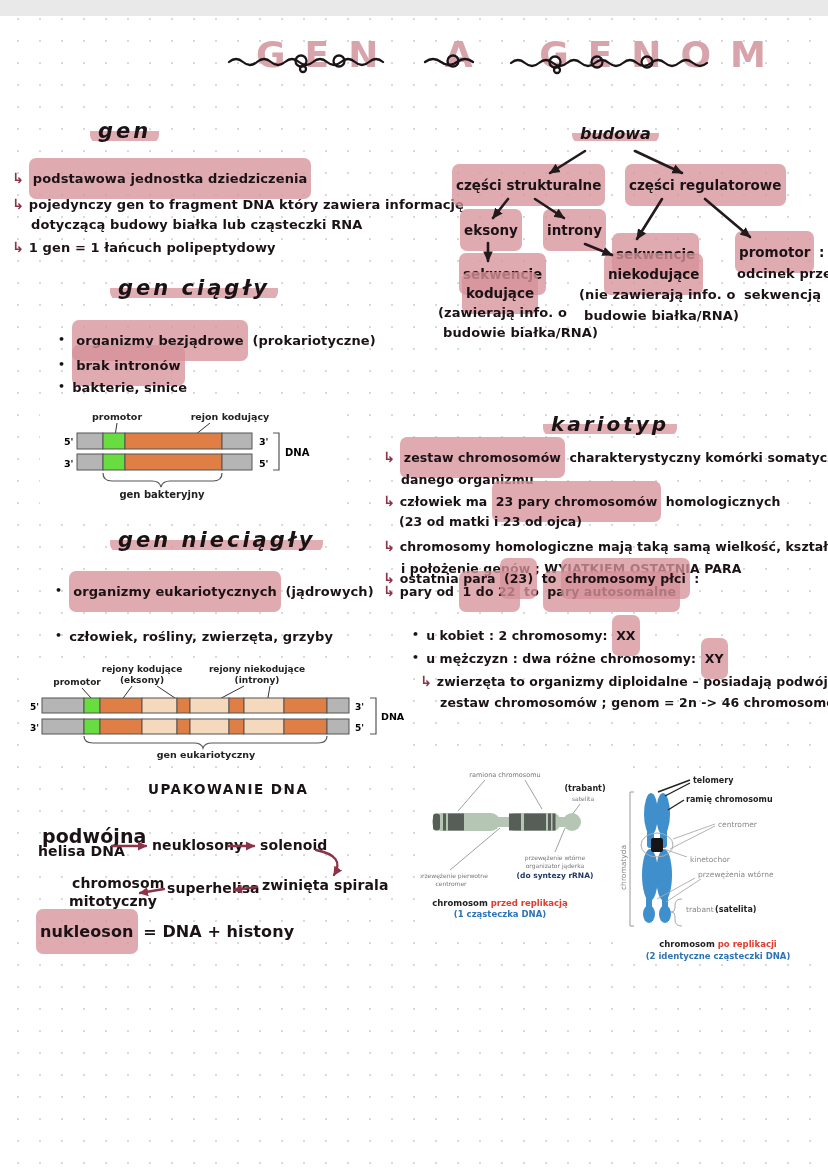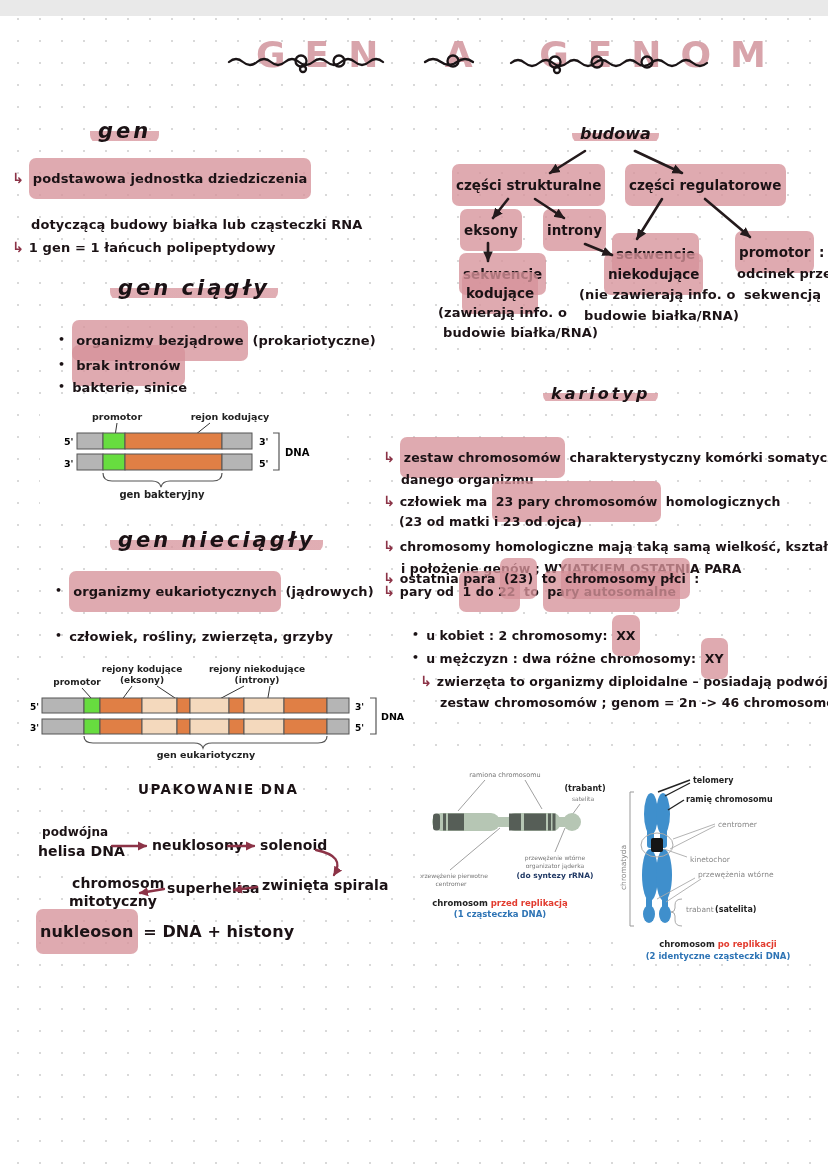--- a/index.html
+++ b/index.html
@@ -37,20 +37,21 @@
       <path d="M296,19 q7,-6 14,0 t14,0 t14,0 t14,0 t14,0 t14,0 t14,0 t14,0 t14,0 t14,0 t14,0 t14,0 t14,0 t14,0"></path>
       <circle cx="340" cy="18" r="5.5"></circle>
         <circle cx="342" cy="26" r="3"></circle>
         <circle cx="382" cy="18" r="5.5"></circle>
         <circle cx="432" cy="18" r="5.5"></circle>
     </g>
   </svg>
 
   <div class="abs heading" style="left:90px;top:103px"><span class="hlb">gen</span></div>
   <div class="abs hand" style="left:12px;top:154px"><span class="larrow">↳</span><span class="hl">podstawowa jednostka dziedziczenia</span></div>
+  <div class="abs hand" style="left:12px;top:180px"><span class="larrow">↳</span><span>pojedynczy gen to fragment DNA który zawiera informację</span></div>
   <div class="abs hand" style="left:31px;top:201px"><span>dotyczącą budowy białka lub cząsteczki RNA</span></div>
   <div class="abs hand" style="left:12px;top:223px"><span class="larrow">↳</span><span>1 gen = 1 łańcuch polipeptydowy</span></div>
 
   <div class="abs node" style="left:572px;top:108px;font-size:16px;font-style:italic"><span class="hlb">budowa</span></div>
   <div class="abs node" style="left:452px;top:161px"><span class="hl">części strukturalne</span></div>
   <div class="abs node" style="left:625px;top:161px"><span class="hl">części regulatorowe</span></div>
   <div class="abs node" style="left:460px;top:206px"><span class="hl">eksony</span></div>
   <div class="abs node" style="left:543px;top:206px"><span class="hl">introny</span></div>
   <div class="abs node" style="left:459px;top:250px"><span class="hl">sekwencje</span></div>
   <div class="abs node" style="left:462px;top:269px"><span class="hl">kodujące</span></div>
@@ -110,21 +111,21 @@
     <text x="24" y="36" font-size="9.5" font-weight="bold">5'</text>
     <text x="24" y="58" font-size="9.5" font-weight="bold">3'</text>
     <text x="219" y="36" font-size="9.5" font-weight="bold">3'</text>
     <text x="219" y="58" font-size="9.5" font-weight="bold">5'</text>
     <path d="M233,24 L239,24 L239,61 L233,61" stroke="#555" fill="none" stroke-width="1.2"></path>
     <text x="245" y="47" font-size="10" font-weight="bold">DNA</text>
     <path d="M63,64 C63,70 66,72 72,72 L112,72 C118,72 120,74 121,78 C122,74 124,72 130,72 L173,72 C179,72 182,70 182,64" stroke="#555" fill="none" stroke-width="1.2"></path>
     <text x="122" y="89" font-size="10" font-weight="bold" text-anchor="middle" fill="#222">gen bakteryjny</text>
   </svg>
 
-  <div class="abs heading" style="left:543px;top:368px;font-size:16px"><span class="hlb">kariotyp</span></div>
+  <div class="abs heading" style="left:543px;top:396px;font-size:20px"><span class="hlb">kariotyp</span></div>
   <div class="abs hand sm" style="left:383px;top:433px"><span class="larrow">↳</span><span class="hl">zestaw chromosomów</span><span> charakterystyczny komórki somatycznej</span></div>
   <div class="abs hand sm" style="left:401px;top:456px">danego organizmu</div>
   <div class="abs hand sm" style="left:383px;top:477px"><span class="larrow">↳</span><span>człowiek ma </span><span class="hl">23 pary chromosomów</span><span> homologicznych</span></div>
   <div class="abs hand sm" style="left:399px;top:498px">(23 od matki  i 23 od ojca)</div>
   <div class="abs hand sm" style="left:383px;top:522px"><span class="larrow">↳</span><span>chromosomy homologiczne mają taką samą wielkość, kształt</span></div>
   <div class="abs hand sm" style="left:401px;top:545px">i położenie genów ; WYJĄTKIEM OSTATNIA PARA</div>
   <div class="abs hand sm" style="left:383px;top:567px"><span class="larrow">↳</span><span>pary od </span><span class="hl">1 do 22</span><span> to </span><span class="hl">pary autosomalne</span></div>
   <div class="abs hand sm" style="left:383px;top:554px"><span class="larrow">↳</span><span>ostatnia para </span><span class="hl">(23)</span><span> to </span><span class="hl">chromosomy płci</span><span> :</span></div>
   <div class="abs hand sm" style="left:412px;top:612px"><span class="bdot">•</span><span>u kobiet : 2 chromosomy: </span><span class="hl">XX</span></div>
   <div class="abs hand sm" style="left:412px;top:635px"><span class="bdot">•</span><span>u mężczyzn : dwa różne chromosomy: </span><span class="hl">XY</span></div>
@@ -174,22 +175,22 @@
     <text x="8" y="49" font-size="9" font-weight="bold">5'</text>
     <text x="8" y="70" font-size="9" font-weight="bold">3'</text>
     <text x="333" y="49" font-size="9" font-weight="bold">3'</text>
     <text x="333" y="70" font-size="9" font-weight="bold">5'</text>
     <path d="M348,37 L354,37 L354,73 L348,73" stroke="#555" fill="none" stroke-width="1.2"></path>
     <text x="359" y="59" font-size="9.5" font-weight="bold">DNA</text>
     <path d="M62,75 C62,80 65,82 71,82 L172,82 C178,82 180,84 181,87 C182,84 184,82 190,82 L296,82 C302,82 305,80 305,75" stroke="#555" fill="none" stroke-width="1.2"></path>
     <text x="184" y="97" font-size="9.5" font-weight="bold" text-anchor="middle" fill="#222">gen eukariotyczny</text>
   </svg>
 
-  <div class="abs caps" style="left:138px;top:765px">UPAKOWANIE DNA</div>
-  <div class="abs hand" style="left:42px;top:809px;font-size:12px">podwójna</div>
+  <div class="abs caps" style="left:148px;top:765px">UPAKOWANIE DNA</div>
+  <div class="abs hand" style="left:42px;top:809px;font-size:19px">podwójna</div>
   <div class="abs hand" style="left:38px;top:827px;font-size:14px">helisa DNA</div>
   <div class="abs hand" style="left:152px;top:821px;font-size:14px">neuklosony</div>
   <div class="abs hand" style="left:260px;top:821px;font-size:14px">solenoid</div>
   <div class="abs hand" style="left:72px;top:859px;font-size:14px">chromosom</div>
   <div class="abs hand" style="left:69px;top:877px;font-size:14px">mitotyczny</div>
   <div class="abs hand" style="left:167px;top:864px;font-size:14px">superhelisa</div>
   <div class="abs hand" style="left:262px;top:861px;font-size:14px">zwinięta spirala</div>
   <div class="abs hand" style="left:36px;top:906px;font-size:16px"><span class="hl">nukleoson</span><span> = DNA + histony</span></div>
   <svg class="abs" style="left:0px;top:760px" width="420" height="160" viewBox="0 0 420 160">
     <g stroke="#8c3347" stroke-width="2.3" fill="none" stroke-linecap="round" marker-end="url(#vh)">

